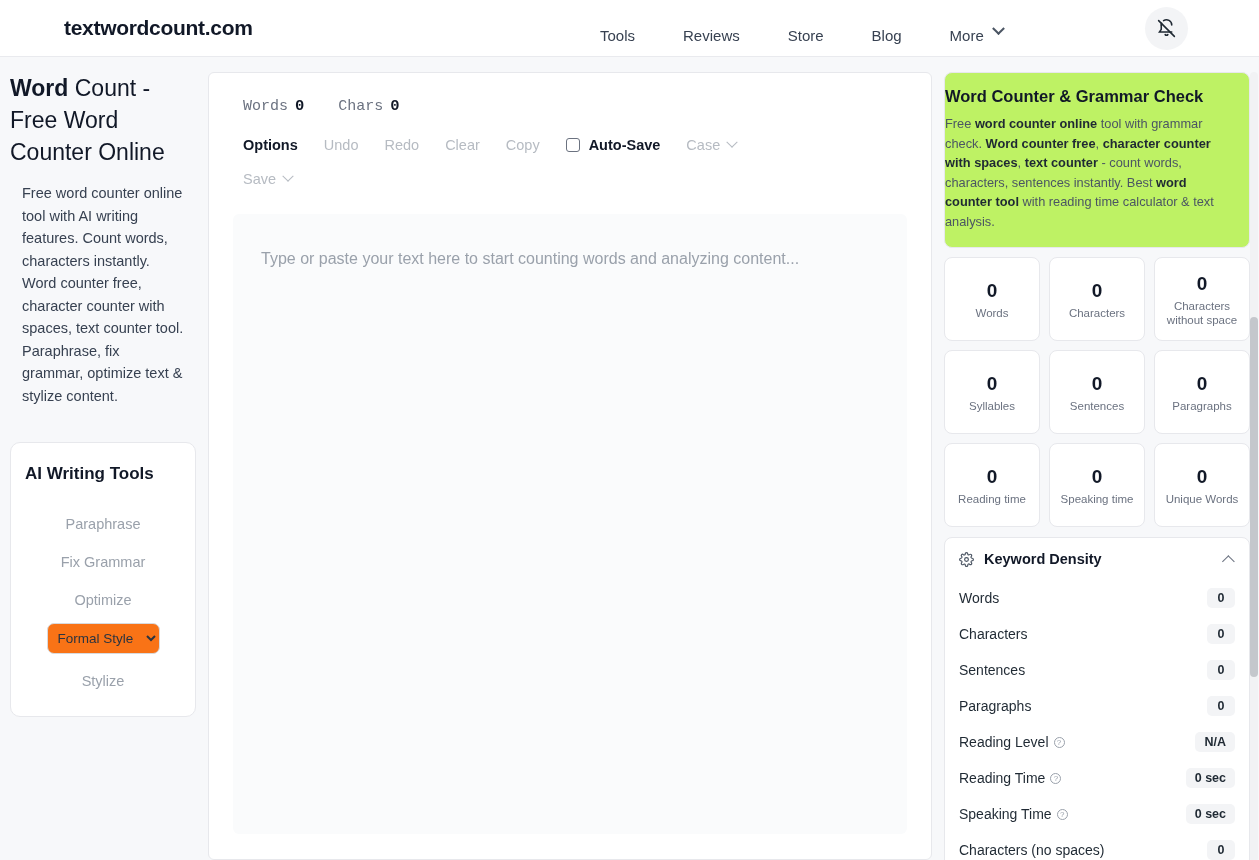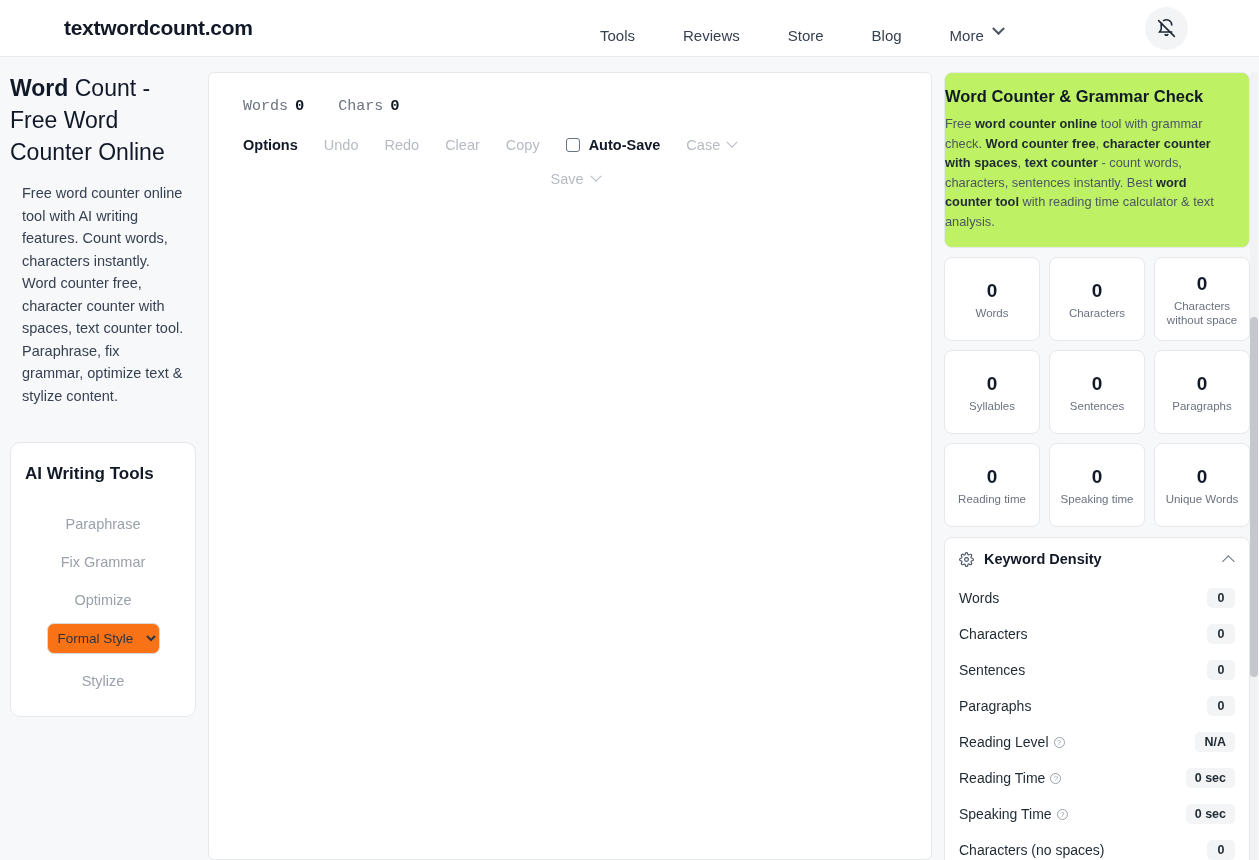--- a/index.html
+++ b/index.html
@@ -176,21 +176,21 @@
     background: #fff;
     display: inline-block;
   }
   .tool.with-chev { display: flex; align-items: center; gap: 8px; }
   .chev-sm {
     width: 8px; height: 8px;
     border-right: 1.7px solid #b6bbc2;
     border-bottom: 1.7px solid #b6bbc2;
     transform: rotate(45deg) translate(-2px,-2px);
   }
-  .toolbar2 { padding: 18px 0 0 10px; display: flex; gap: 26px; align-items: center; justify-content: center; }
+  .toolbar2 { padding: 18px 0 0 10px; display: flex; gap: 26px; align-items: center; }
 
   .textarea-wrap {
     margin: 27px 0 0 0;
     background: #fafbfc;
     border-radius: 6px;
     height: 620px;
     padding: 30px 28px;
   }
   .placeholder-text {
     font-size: 16px;
@@ -388,20 +388,23 @@
       </button>
     </div>
 
     <div class="toolbar2">
       <button class="tool with-chev">
         <span>Save</span>
         <span class="chev-sm"></span>
       </button>
     </div>
 
+    <div class="textarea-wrap">
+      <div class="placeholder-text">Type or paste your text here to start counting words and analyzing content...</div>
+    </div>
   </div>
 
   <div class="right">
 
     <div class="info-card">
       <div class="info-title">Word Counter &amp; Grammar Check</div>
       <p class="info-body"><span>Free </span><b>word counter online</b><span> tool with grammar check. </span><b>Word counter free</b><span>, </span><b>character counter with spaces</b><span>, </span><b>text counter</b><span> - count words, characters, sentences instantly. Best </span><b>word counter tool</b><span> with reading time calculator &amp; text analysis.</span></p>
     </div>
 
     <div class="stats-grid">

